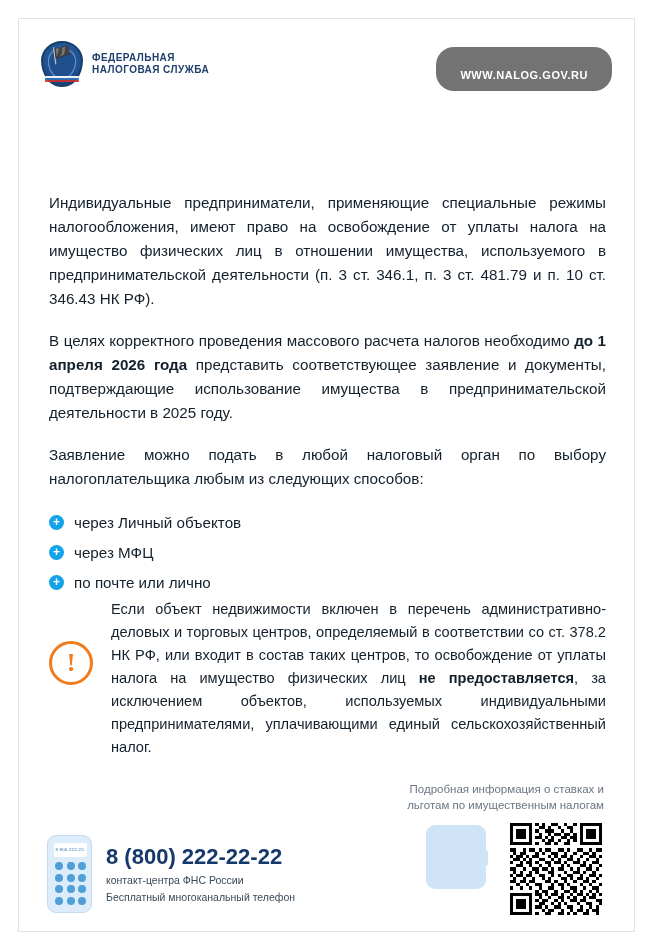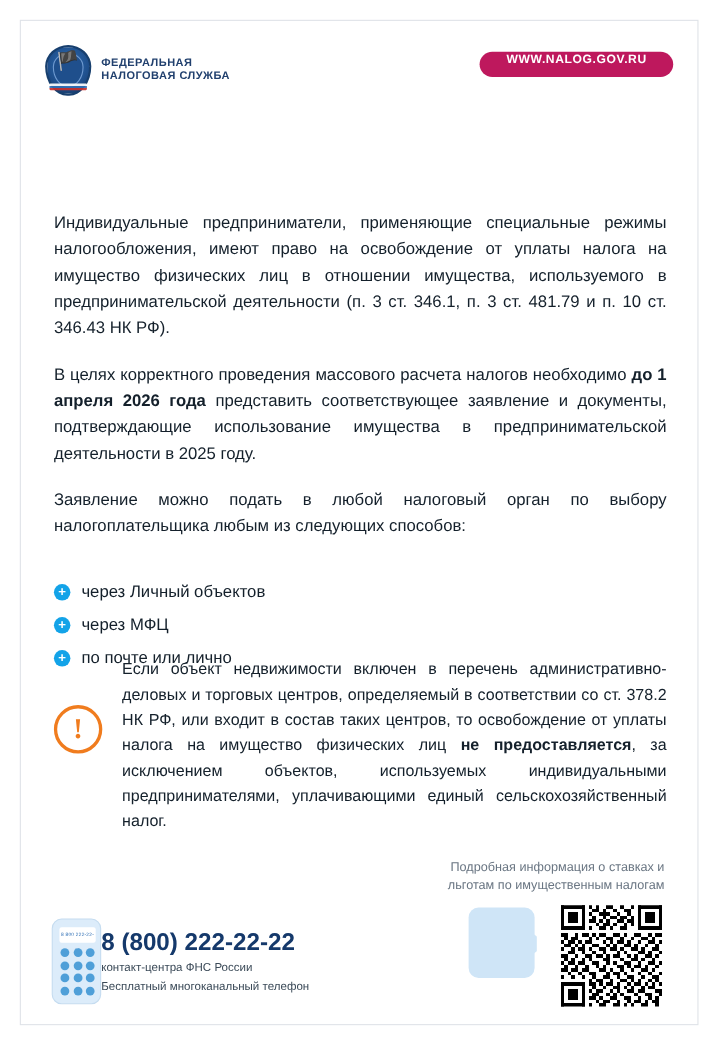--- a/index.html
+++ b/index.html
@@ -83,26 +83,26 @@
     font-weight: bold;
     letter-spacing: .45px;
     line-height: 12px;
     color: #21406e;
     text-transform: uppercase;
   }
   .site-pill {
     position: absolute;
     right: 22px;
     top: 28px;
-    background: #be185d;
+    background: #737373;
     color: #ffffff;
     font-size: 11px;
     font-weight: bold;
     letter-spacing: .55px;
-    padding: 1px 24px 10px;
+    padding: 22px 24px 10px;
     border-radius: 18px;
     white-space: nowrap;
   }
   
   .title {
     position: absolute;
     left: 30px;
     top: 100px;
     width: 557px;
     text-align: center;
@@ -118,21 +118,21 @@
     top: 172px;
     width: 557px;
   }
   p.para {
     margin: 0 0 18px 0;
     font-size: 15.2px;
     line-height: 24px;
     text-align: justify;
     color: #14202b;
   }
-  p.para.last-of-group { margin-bottom: 36px; }
+  p.para.last-of-group { margin-bottom: 20px; }
   .b { font-weight: bold; }
   
   .methods {
     margin: 2px 0 0 0;
     padding: 0;
     list-style: none;
   }
   .methods li {
     display: flex;
     align-items: center;
@@ -202,21 +202,21 @@
     bottom: 0;
     width: 100%;
     height: 118px;
   }
   .phone-block {
     position: absolute;
     left: 28px;
     bottom: 18px;
     display: flex;
     align-items: center;
-    gap: 0;
+    gap: 14px;
   }
   .phone-device {
     width: 45px;
     height: 78px;
     border-radius: 9px;
     background: #dcecfa;
     border: 1px solid #c5dcf0;
     position: relative;
   }
   .phone-screen {

